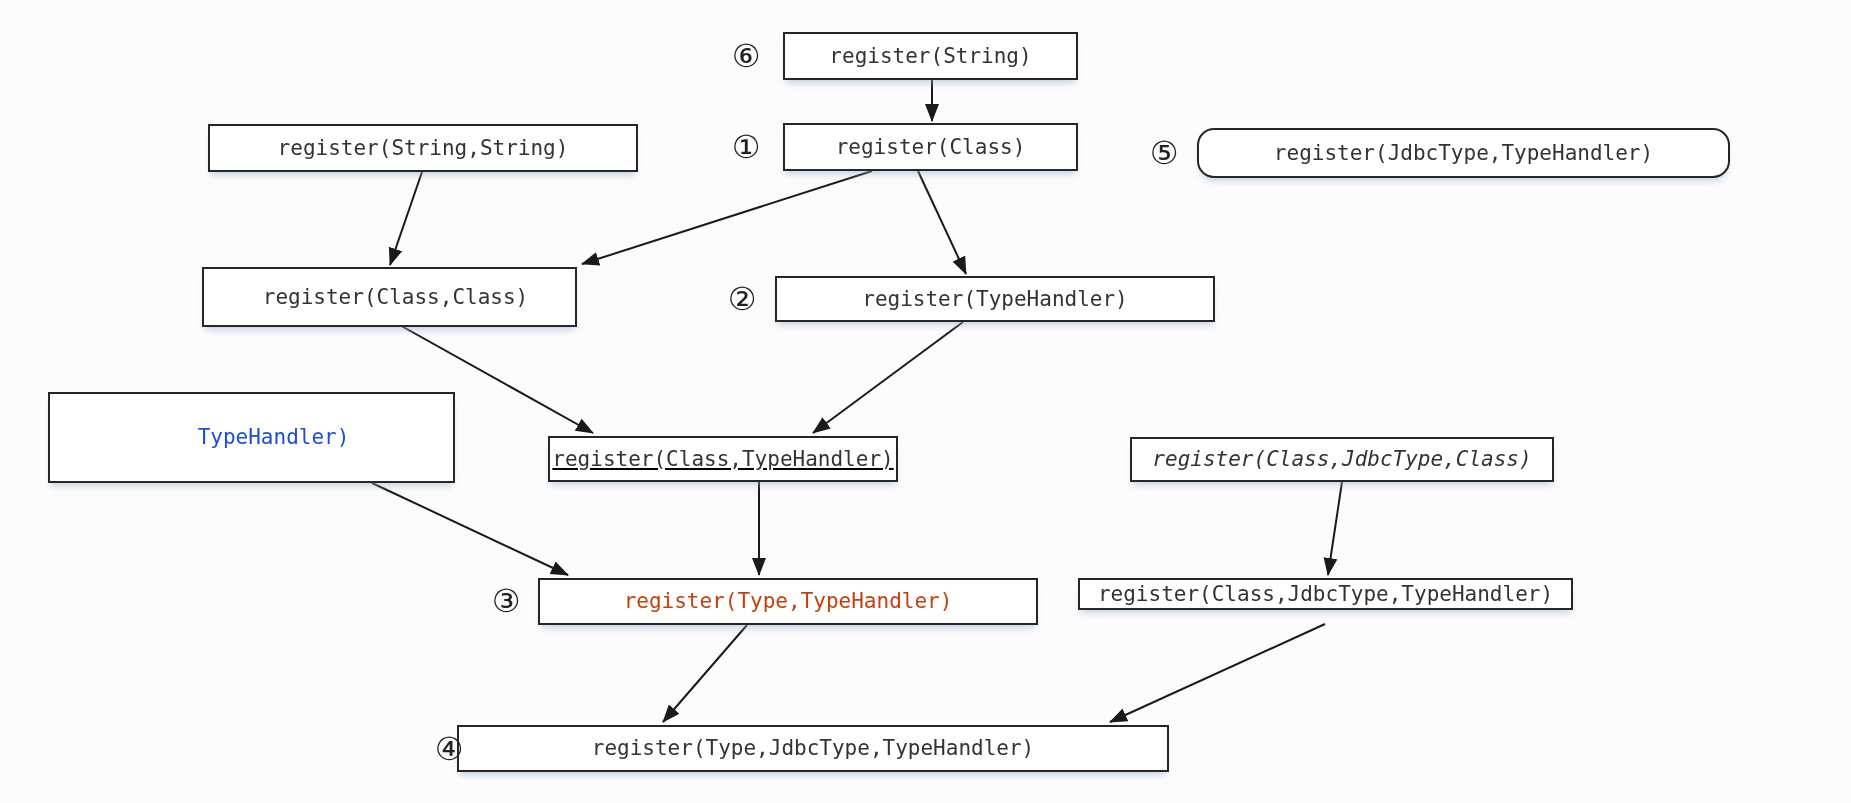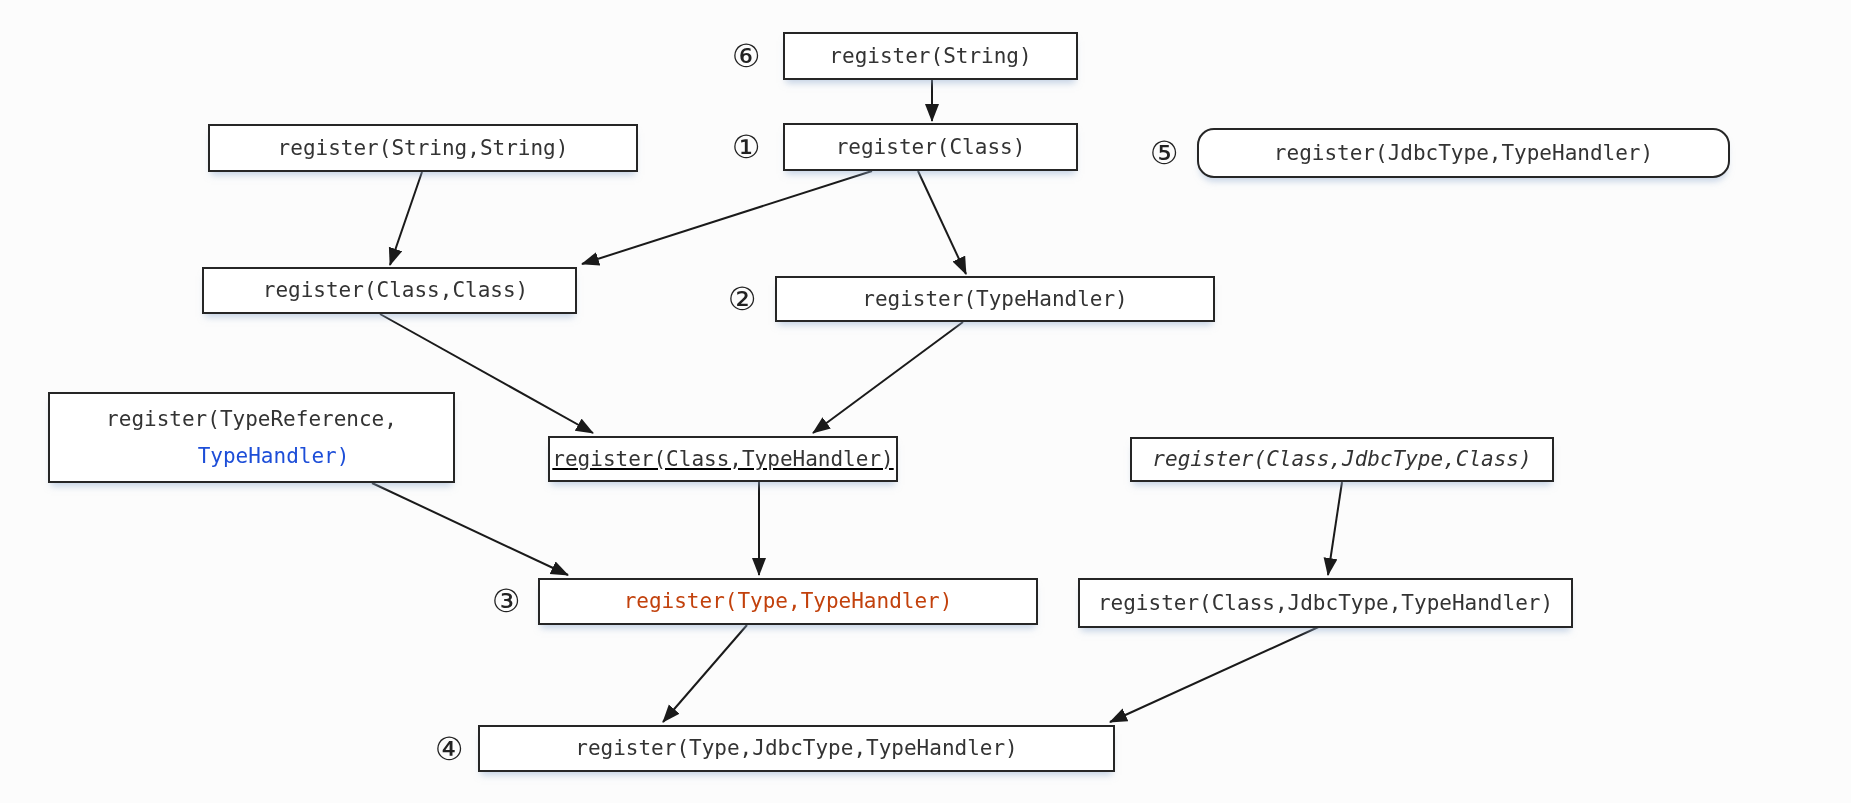--- a/index.html
+++ b/index.html
@@ -81,42 +81,41 @@
         <div class="node-line" style="color: rgb(51, 51, 51);">register(String,String)</div>
       </div>
       <div class="node" style="left: 783px; top: 123px; width: 295px; height: 48px; background: rgb(255, 255, 255); border-color: rgb(38, 38, 38);">
         <div class="node-line" style="color: rgb(51, 51, 51);">register(Class)</div>
       </div>
       <span class="badge" style="left: 746px; top: 147px;">①</span>
       <div class="node" style="left: 1197px; top: 128px; width: 533px; height: 50px; background: rgb(255, 255, 255); border-color: rgb(38, 38, 38); border-radius: 17px;">
         <div class="node-line" style="color: rgb(51, 51, 51);">register(JdbcType,TypeHandler)</div>
       </div>
       <span class="badge" style="left: 1164px; top: 153px;">⑤</span>
-      <div class="node" style="left: 202px; top: 267px; width: 375px; height: 47px; background: rgb(255, 255, 255); border-color: rgb(38, 38, 38); padding-left: 12px;">
+      <div class="node" style="left: 202px; top: 267px; width: 375px; height: 60px; background: rgb(255, 255, 255); border-color: rgb(38, 38, 38); padding-left: 12px;">
         <div class="node-line" style="color: rgb(51, 51, 51);">register(Class,Class)</div>
       </div>
       <div class="node" style="left: 775px; top: 276px; width: 440px; height: 46px; background: rgb(255, 255, 255); border-color: rgb(38, 38, 38);">
         <div class="node-line" style="color: rgb(51, 51, 51);">register(TypeHandler)</div>
       </div>
       <span class="badge" style="left: 742px; top: 299px;">②</span>
       <div class="node" style="left: 48px; top: 392px; width: 407px; height: 91px; background: rgb(255, 255, 255); border-color: rgb(38, 38, 38);">
-        <div class="node-line" style="color: rgb(51, 51, 51);">register(TypeReference,</div>
         <div class="node-line" style="color: #1d4ed8; margin-left: 44px;">TypeHandler)</div>
       </div>
       <div class="node" style="left: 548px; top: 436px; width: 350px; height: 46px; background: rgb(255, 255, 255); border-color: rgb(38, 38, 38); text-decoration: underline;">
         <div class="node-line" style="color: rgb(51, 51, 51);">register(Class,TypeHandler)</div>
       </div>
       <div class="node" style="left: 1130px; top: 437px; width: 424px; height: 45px; background: rgb(255, 255, 255); border-color: rgb(38, 38, 38); font-style: italic;">
         <div class="node-line" style="color: rgb(51, 51, 51);">register(Class,JdbcType,Class)</div>
       </div>
       <div class="node" style="left: 538px; top: 578px; width: 500px; height: 47px; background: rgb(255, 255, 255); border-color: rgb(38, 38, 38);">
         <div class="node-line" style="color: #c2410c;">register(Type,TypeHandler)</div>
       </div>
       <span class="badge" style="left: 506px; top: 601px;">③</span>
-      <div class="node" style="left: 1078px; top: 578px; width: 495px; height: 50px; background: rgb(255, 255, 255); border-color: rgb(38, 38, 38);">
+      <div class="node" style="left: 1078px; top: 578px; width: 495px; height: 32px; background: rgb(255, 255, 255); border-color: rgb(38, 38, 38);">
         <div class="node-line" style="color: rgb(51, 51, 51);">register(Class,JdbcType,TypeHandler)</div>
       </div>
-      <div class="node" style="left: 478px; top: 725px; width: 637px; height: 47px; background: rgb(255, 255, 255); border-color: rgb(38, 38, 38);">
+      <div class="node" style="left: 457px; top: 725px; width: 712px; height: 47px; background: rgb(255, 255, 255); border-color: rgb(38, 38, 38);">
         <div class="node-line" style="color: rgb(51, 51, 51);">register(Type,JdbcType,TypeHandler)</div>
       </div>
       <span class="badge" style="left: 449px; top: 749px;">④</span>
     </div>
 </div>
 
 </body></html>

